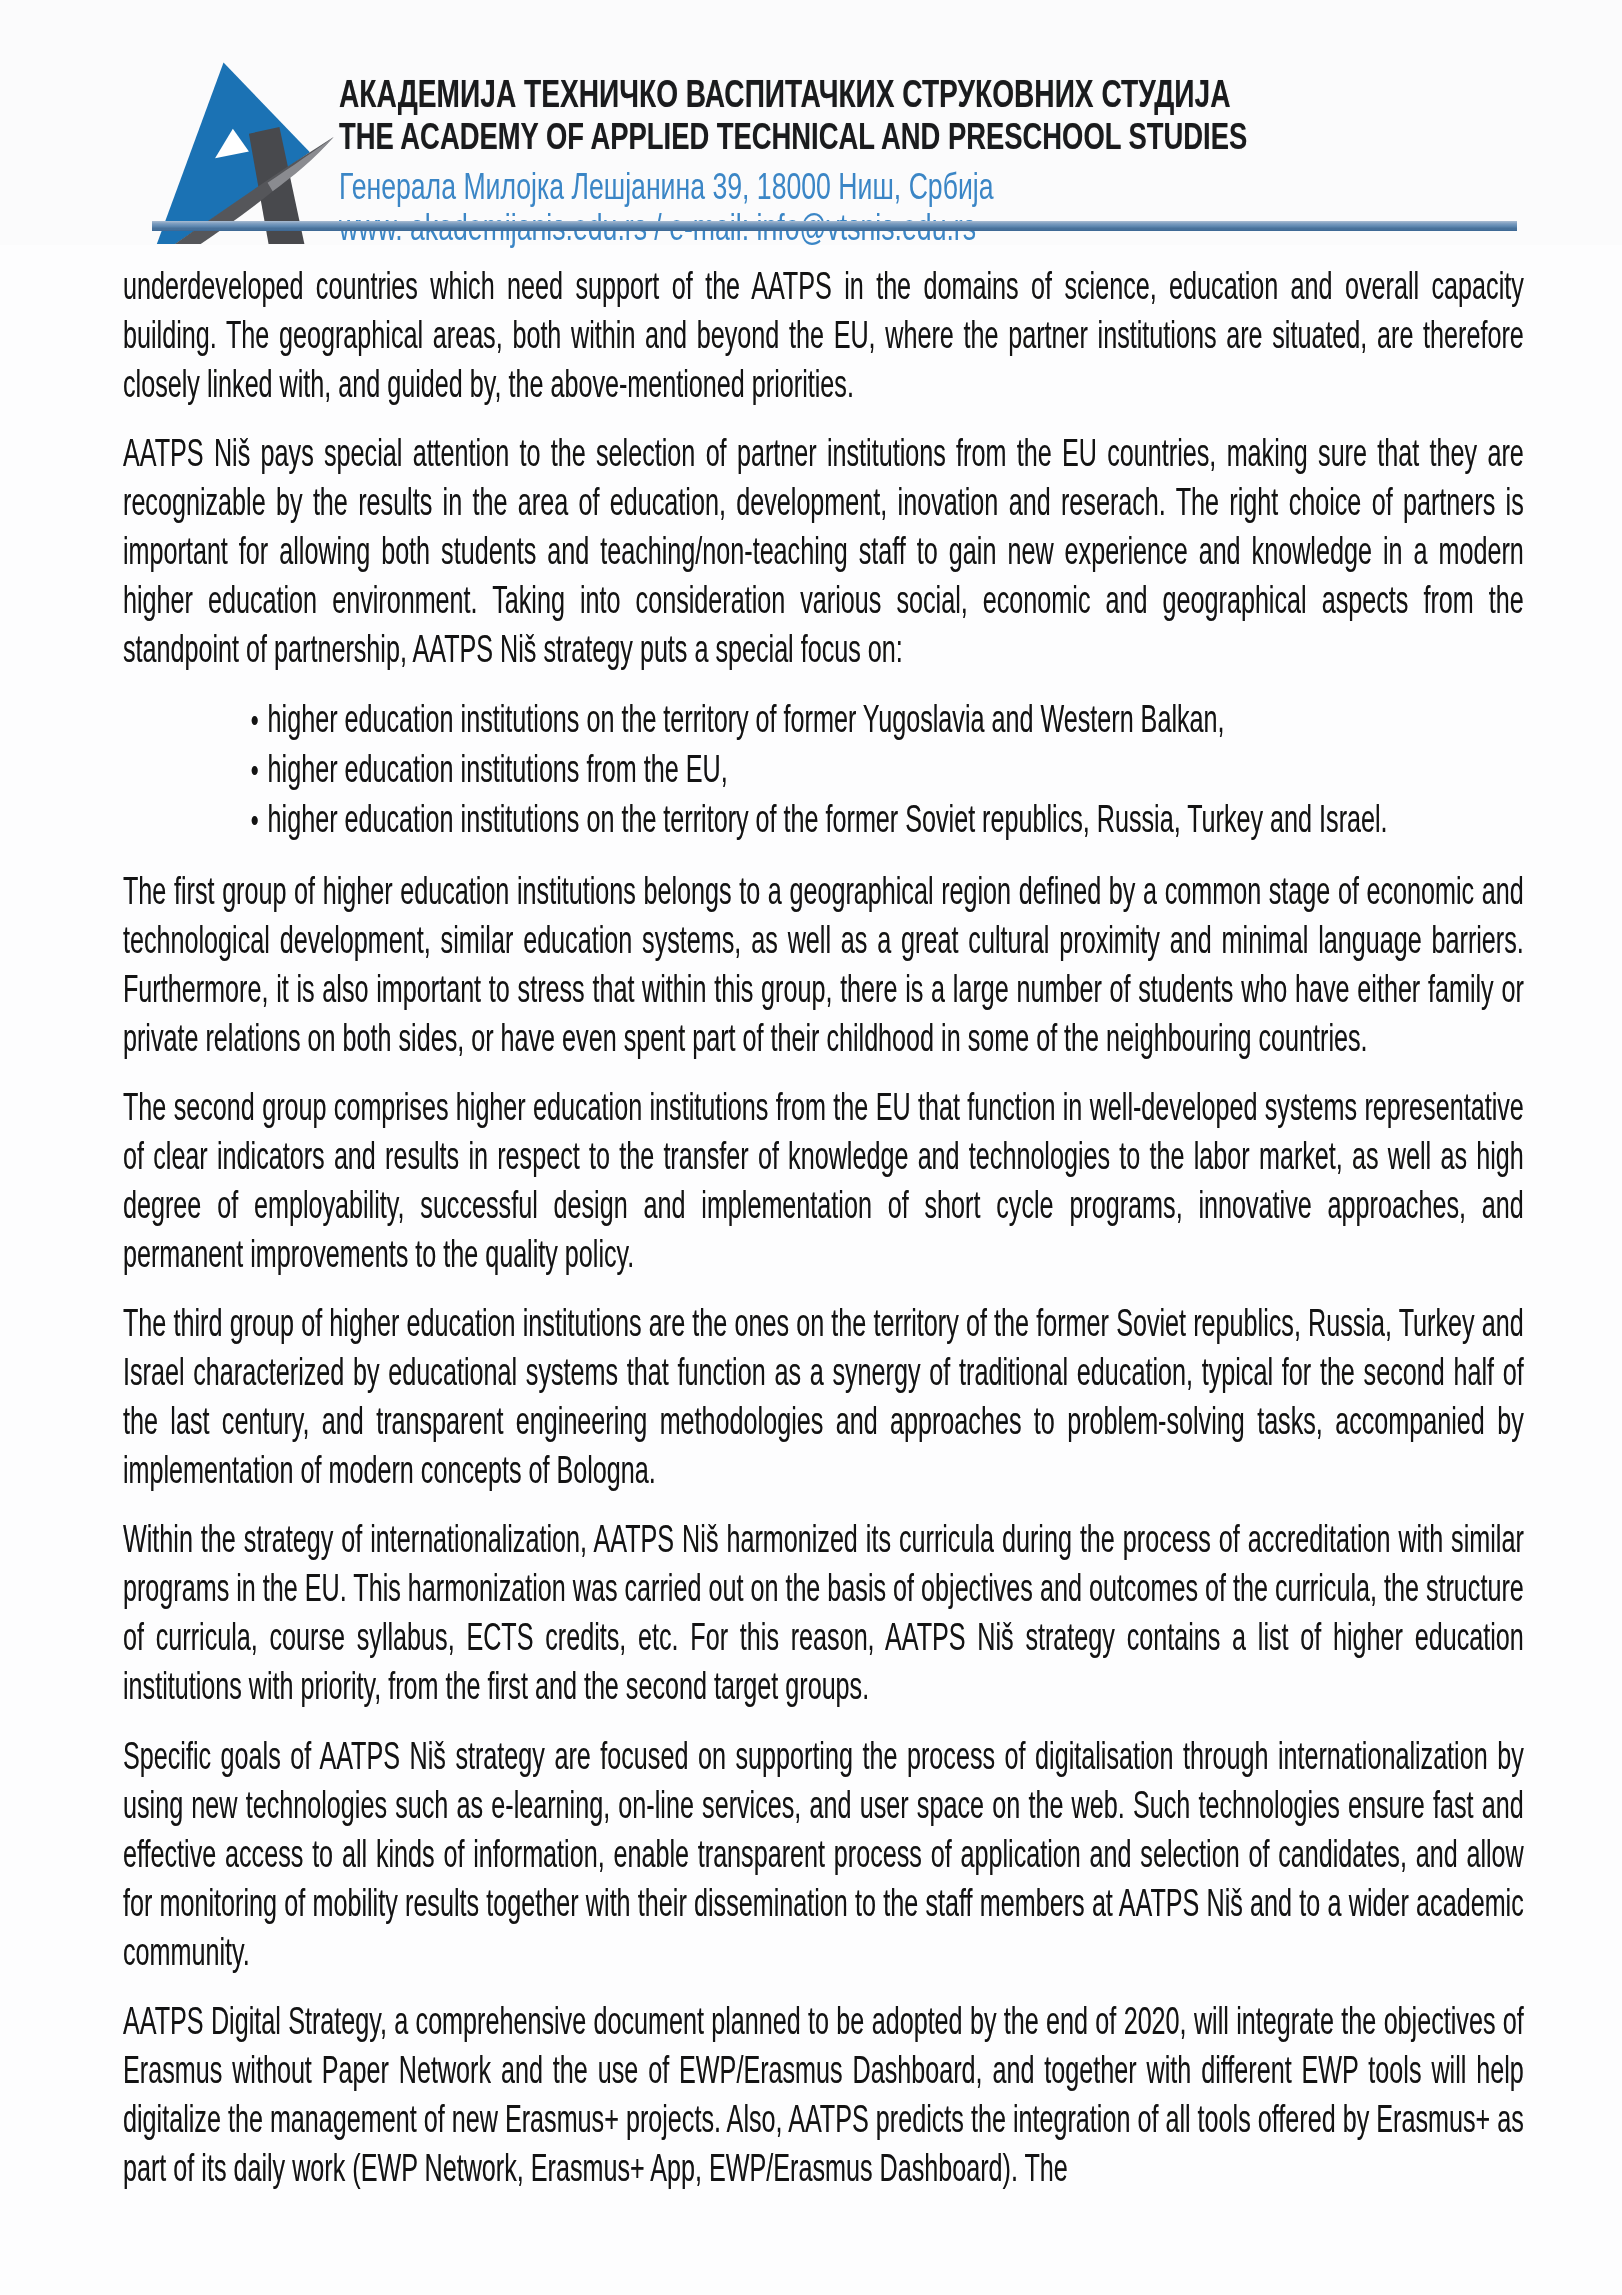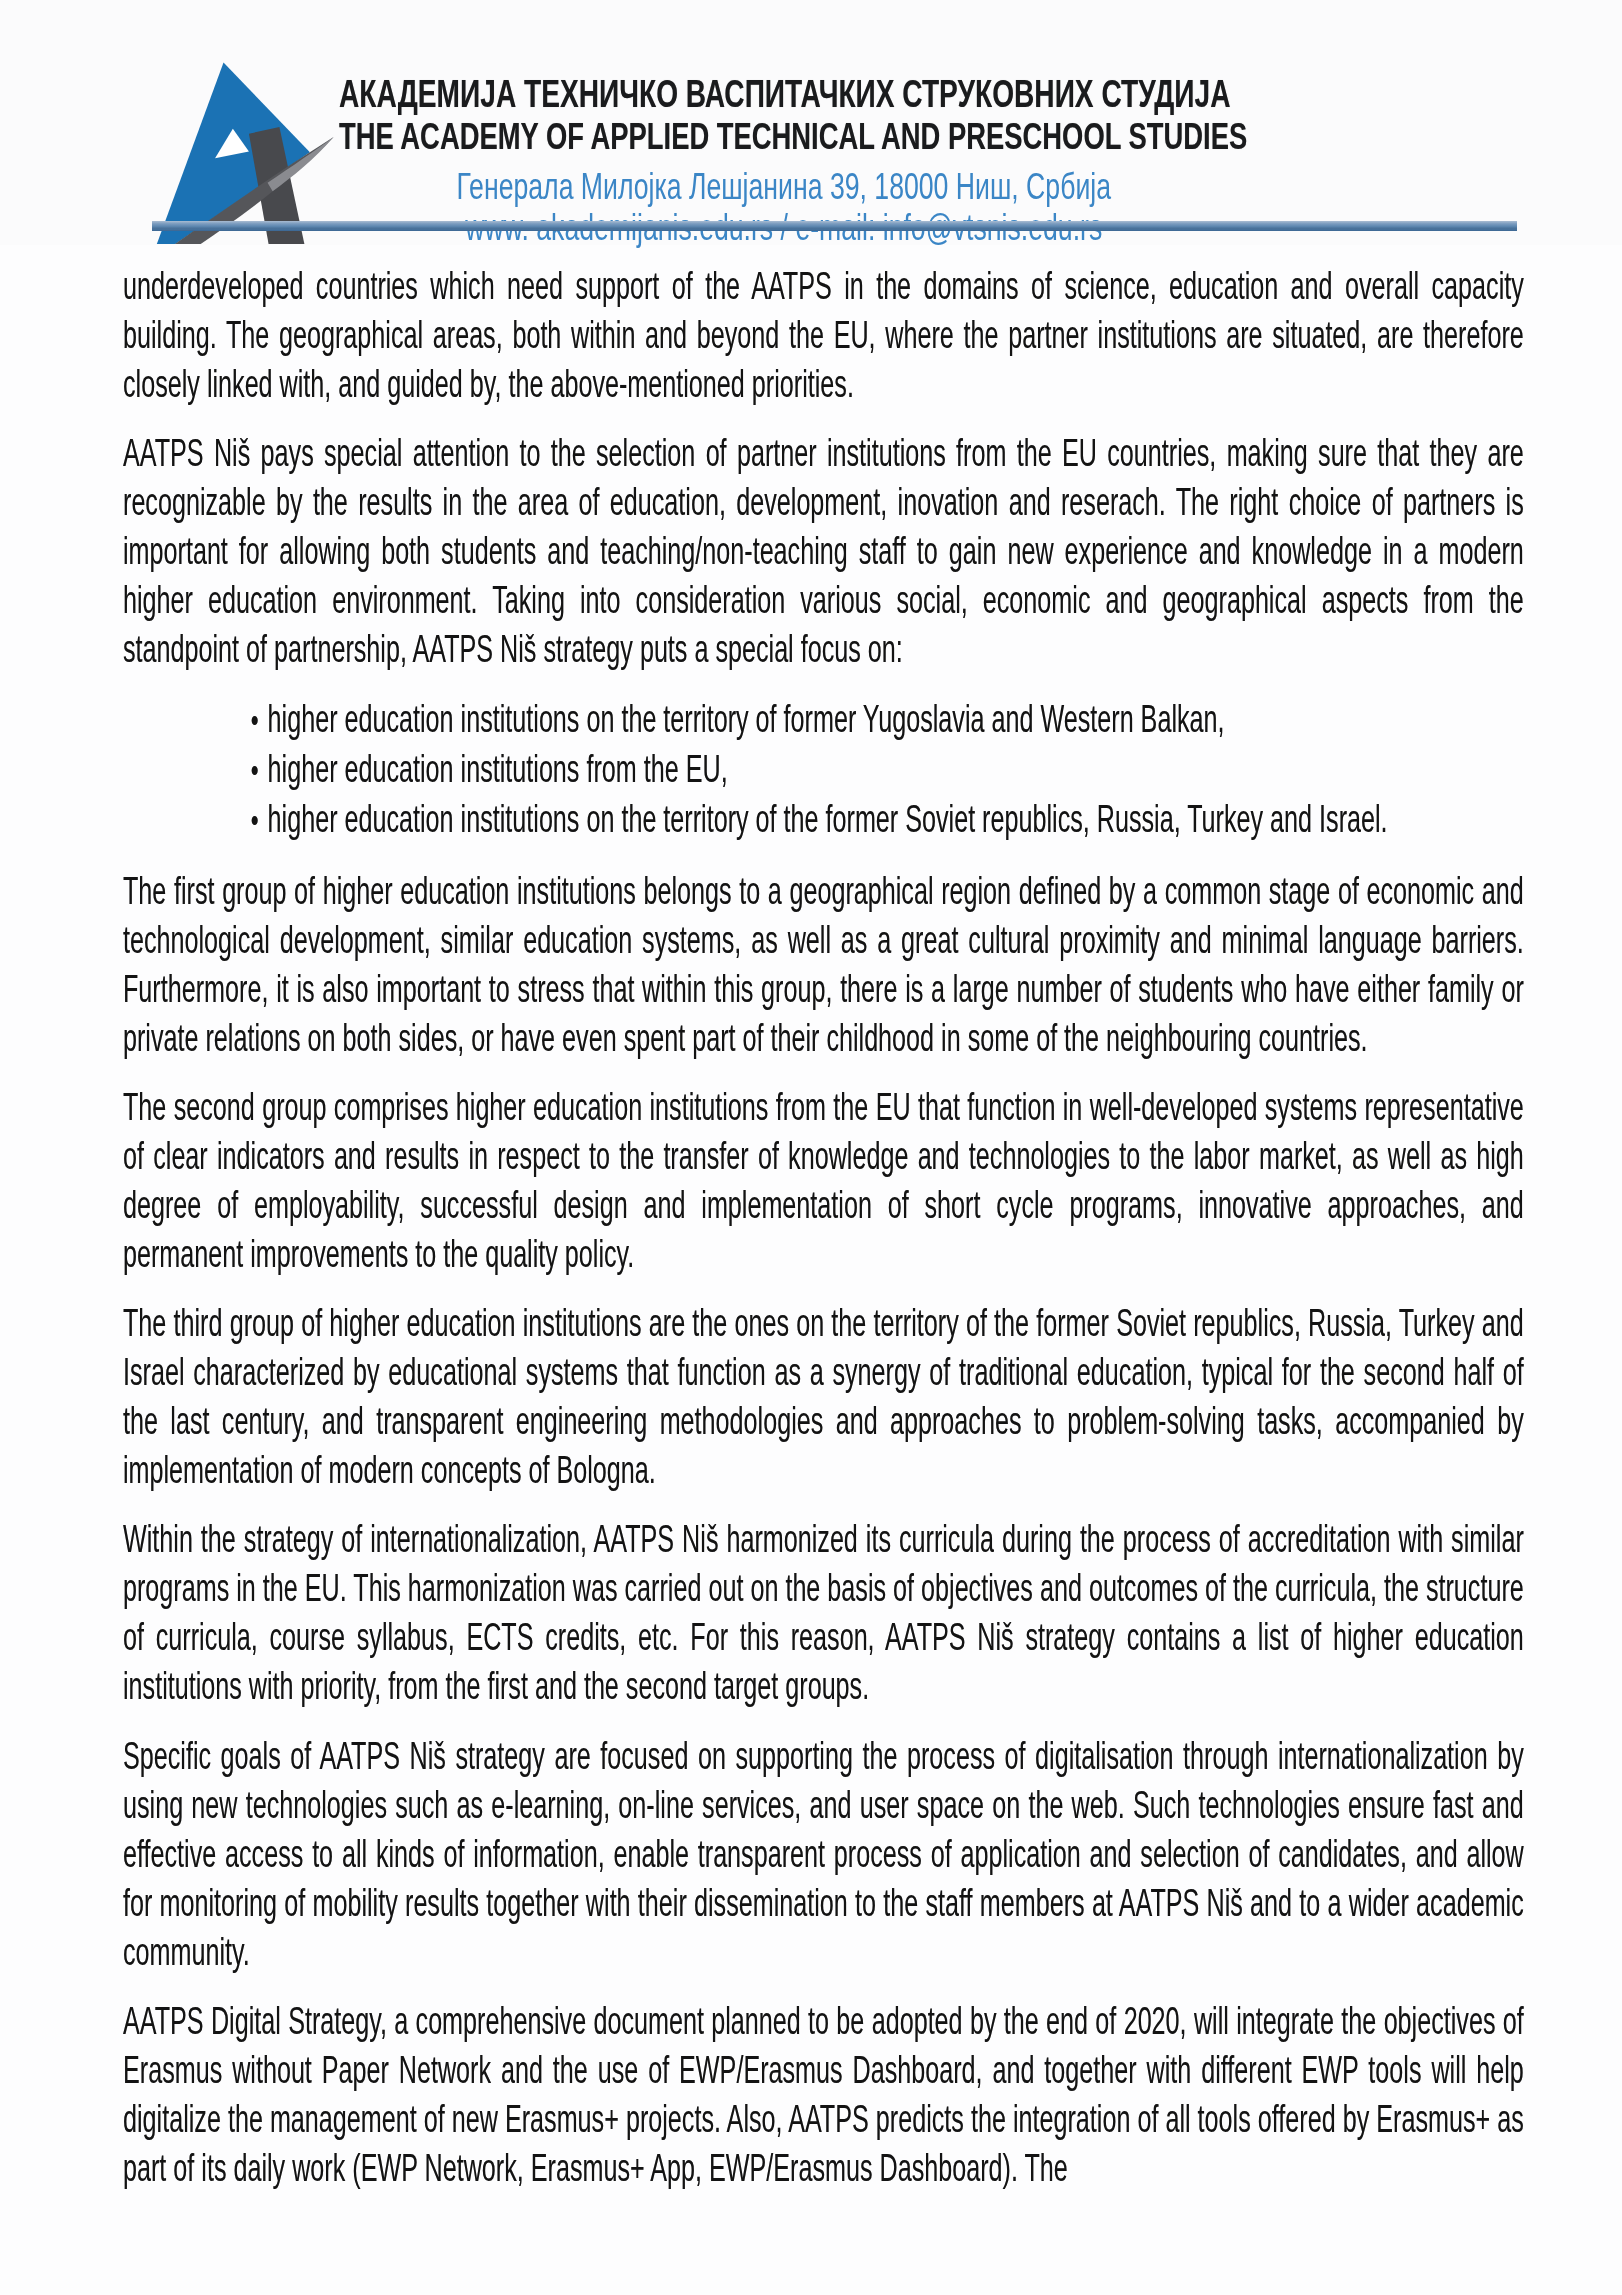--- a/index.html
+++ b/index.html
@@ -10,21 +10,20 @@
     height:2295px;
     background:#fdfdfe;
     overflow:hidden;
     font-family:"Liberation Sans", sans-serif;
     color:#161616;
   }
   
   .letterhead{
     position:absolute; left:0; top:0; width:100%; height:245px;
     background:#fbfbfc;
-    text-align:center;
   }
   .logo{
     position:absolute; left:149px; top:59px; width:188px; height:185px;
   }
   .header-text{
     position:absolute; left:339px; top:73px; width:1202px;
     transform:scaleX(0.74); transform-origin:left top;
     white-space:nowrap;
   }
   .h-cyr{

